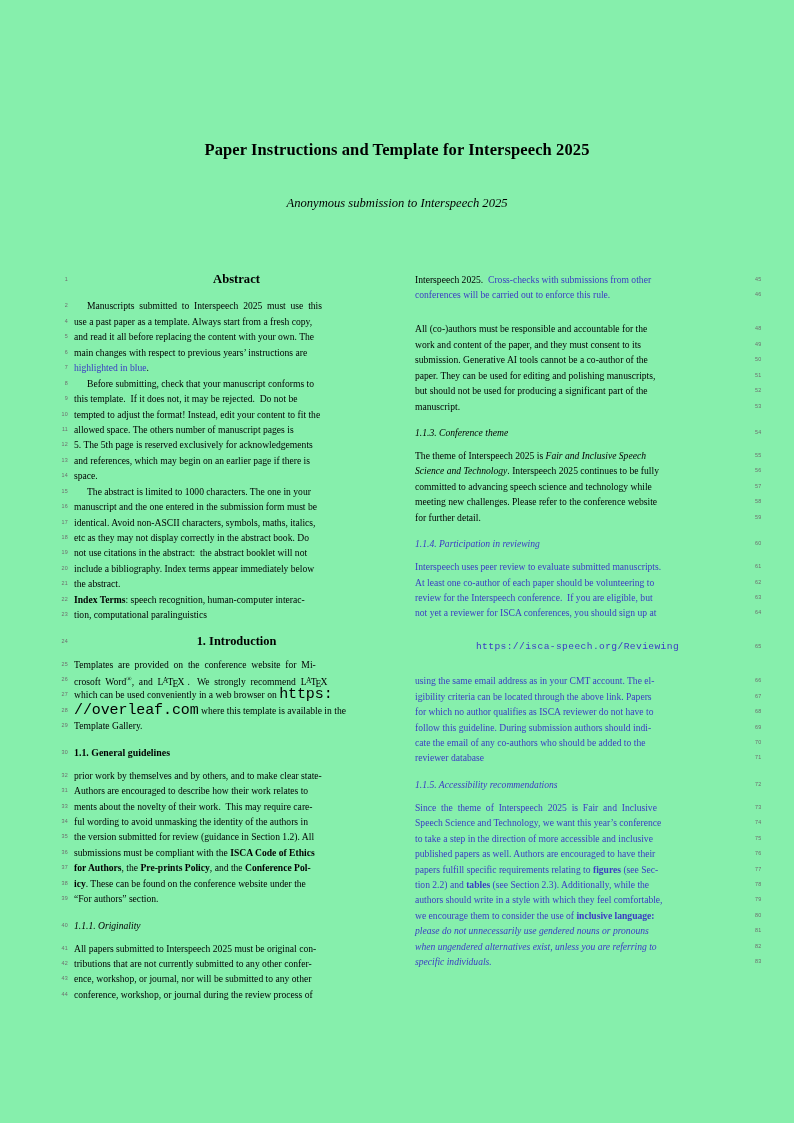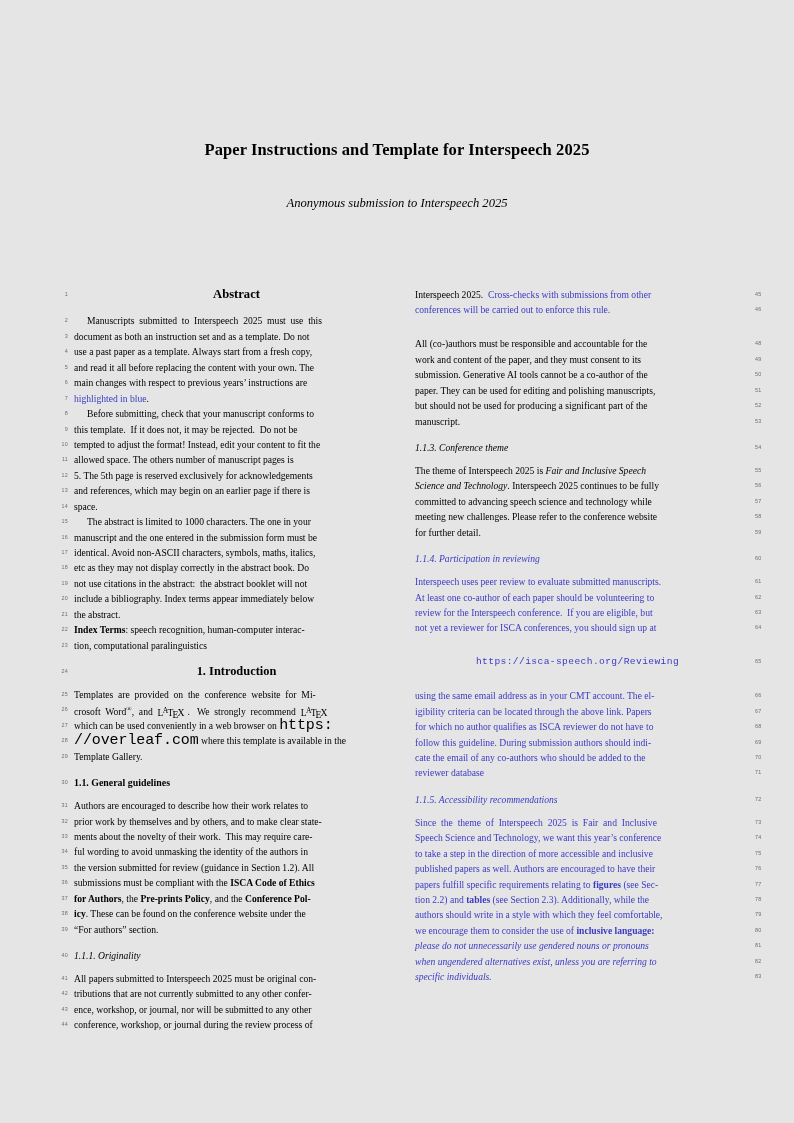--- a/index.html
+++ b/index.html
@@ -12,21 +12,21 @@
     height: 1123px;
     position: relative;
     font-family: "Liberation Serif", "DejaVu Serif", serif;
     color: #000000;
     overflow: hidden;
   }
 
   .page {
     position: absolute;
     inset: 0;
-    background: #e5e5e5;
+    background: #86efac;
   }
 
   
   .title-block {
     position: absolute;
     top: 140px;
     left: 0;
     width: 794px;
     text-align: center;
   }
@@ -40,21 +40,21 @@
   .paper-subtitle {
     font-size: 12.6px;
     font-style: italic;
     margin: 8px;
     padding-top: 27px;
   }
 
   
   .columns {
     position: absolute;
-    top: 287px;
+    top: 272px;
     left: 0;
     width: 768px;
     height: 720px;
   }
   .col {
     position: absolute;
     top: 0;
     width: 325px;
   }
   .col-left  { left: 74px; }
@@ -151,24 +151,20 @@
         <span class="num">1</span>
         <span class="txt abstract-head">Abstract</span>
       </div>
       <div class="gap-lg"></div>
 
       <div class="ln">
           <span class="num">2</span>
           <span class="txt indent">Manuscripts&nbsp; submitted&nbsp; to&nbsp; Interspeech&nbsp; 2025&nbsp; must&nbsp; use&nbsp; this</span>
         </div>
       <div class="ln">
-          <span class="num">3</span>
-          <span class="txt">document as both an instruction set and as a template. Do not</span>
-        </div>
-      <div class="ln">
           <span class="num">4</span>
           <span class="txt">use a past paper as a template. Always start from a fresh copy,</span>
         </div>
       <div class="ln">
           <span class="num">5</span>
           <span class="txt">and read it all before replacing the content with your own. The</span>
         </div>
       <div class="ln">
           <span class="num">6</span>
           <span class="txt">main changes with respect to previous years’ instructions are</span>
@@ -274,28 +270,28 @@
         </div>
 
       <div class="gap-lg"></div>
       <div class="ln">
           <span class="num">30</span>
           <span class="txt sub-head">1.1.  General guidelines</span>
         </div>
       <div class="gap"></div>
 
       <div class="ln">
+          <span class="num">32</span>
+          <span class="txt">prior work by themselves and by others, and to make clear state-</span>
+        </div>
+      <div class="ln">
           <span class="num">31</span>
           <span class="txt">Authors are encouraged to describe how their work relates to</span>
         </div>
       <div class="ln">
-          <span class="num">32</span>
-          <span class="txt">prior work by themselves and by others, and to make clear state-</span>
-        </div>
-      <div class="ln">
           <span class="num">33</span>
           <span class="txt">ments about the novelty of their work.&nbsp; This may require care-</span>
         </div>
       <div class="ln">
           <span class="num">34</span>
           <span class="txt">ful wording to avoid unmasking the identity of the authors in</span>
         </div>
       <div class="ln">
           <span class="num">35</span>
           <span class="txt">the version submitted for review (guidance in Section 1.2). All</span>

